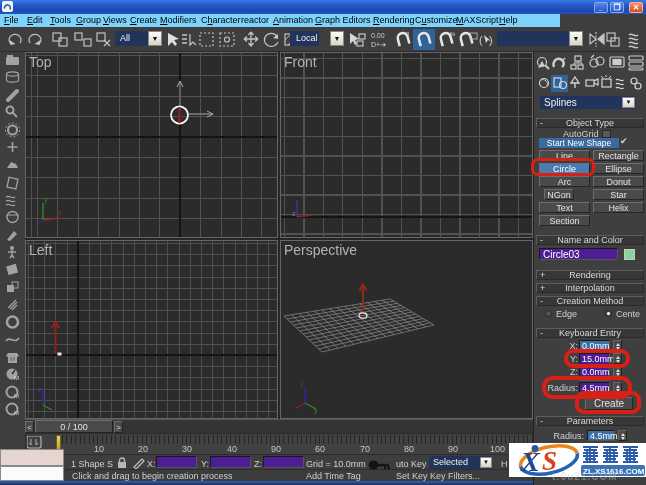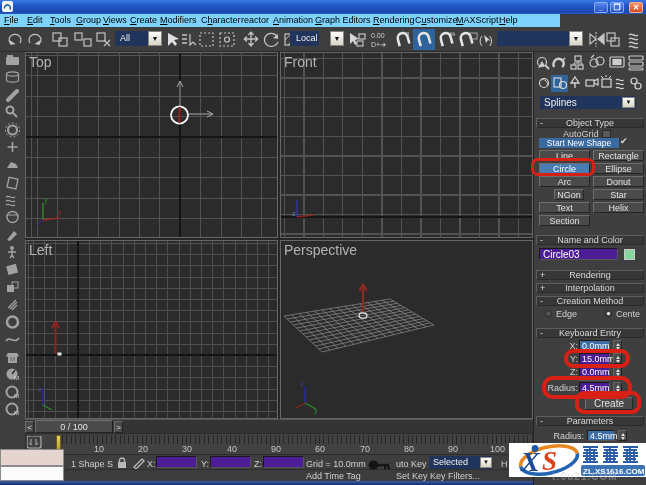--- a/index.html
+++ b/index.html
@@ -259,20 +259,21 @@
       <rect x="9" y="5.8" width="12" height="2.6" fill="#151515"></rect>
       <rect x="16" y="8" width="2.2" height="3.5" fill="#151515"></rect>
       <rect x="19.5" y="8" width="2.2" height="3.5" fill="#151515"></rect>
     </svg>
 <span class="stxt" style="left:396px;top:459px">uto Key</span>
 <div class="navy abs" style="left:429px;top:456px;width:63px;height:13px;line-height:13px;padding-left:4px;font-size:9px">Selected</div>
 <div class="dda abs" style="left:480px;top:457px;width:12px;height:11px;line-height:9px;font-size:6px">▼</div>
 <span class="stxt" style="left:501px;top:459px">H</span>
 
 <div class="abs" style="left:64px;top:469px;width:582px;height:13px;background:#3c3c3c;border-top:1px solid #2e2e2e"></div>
+<span class="stxt" style="left:72px;top:471px;z-index:2">Click and drag to begin creation process</span>
 <span class="stxt" style="left:306px;top:471px;z-index:2">Add Time Tag</span>
 <span class="stxt" style="left:396px;top:471px;z-index:2">Set Key</span>
 <span class="stxt" style="left:430px;top:471px;z-index:2">Key Filters...</span>
 
 <div class="abs" style="left:0;top:449px;width:64px;height:17px;background:#e6d4ce;border:1px solid #8a8a8a"></div>
 <div class="abs" style="left:0;top:466px;width:64px;height:15px;background:#fbfbfb;border:1px solid #8a8a8a"></div>
 
 <div class="abs" style="left:0;top:481px;width:646px;height:4px;background:linear-gradient(#3d5da8,#16306a)"></div>
 
 <div id="rpanel">
@@ -321,21 +322,21 @@
 <span class="lbl" style="left:29px;top:77px;text-align:left">AutoGrid</span>
 <div class="abs" style="left:68px;top:78px;width:9px;height:8px;background:#5a5a5a;border:1px solid #2a2a2a"></div>
 <div class="abs navy" style="left:5px;top:86px;width:80px;height:10px;background:#3a6aa0;color:#fff;font-size:8.5px;line-height:10px;text-align:center">Start New Shape</div>
 <span class="abs" style="left:86px;top:84px;color:#d8d8d8;font-size:9px">✔</span>
 <div class="btn" style="left:5px;top:98px;width:51px;height:11px;line-height:10px">Line</div>
 <div class="btn" style="left:59px;top:98px;width:51px;height:11px;line-height:10px">Rectangle</div>
 <div class="btn" style="left:5px;top:111px;width:51px;height:11px;line-height:10px;background:#4a7cb4;color:#fff">Circle</div>
 <div class="btn" style="left:59px;top:111px;width:51px;height:11px;line-height:10px">Ellipse</div>
 <div class="btn" style="left:5px;top:124px;width:51px;height:11px;line-height:10px">Arc</div>
 <div class="btn" style="left:59px;top:124px;width:51px;height:11px;line-height:10px">Donut</div>
-<div class="btn" style="left:20px;top:137px;width:30px;height:11px;line-height:10px">NGon</div>
+<div class="btn" style="left:10px;top:137px;width:30px;height:11px;line-height:10px">NGon</div>
 <div class="btn" style="left:59px;top:137px;width:51px;height:11px;line-height:10px">Star</div>
 <div class="btn" style="left:5px;top:150px;width:51px;height:11px;line-height:10px">Text</div>
 <div class="btn" style="left:59px;top:150px;width:51px;height:11px;line-height:10px">Helix</div>
 <div class="btn" style="left:5px;top:163px;width:51px;height:11px;line-height:10px">Section</div>
 
 <div class="rollh" style="top:183px"><i>-</i>Name and Color</div>
 <div class="fld" style="left:5px;top:196px;width:79px;height:12px;line-height:12px;padding-left:3px;font-size:10px">Circle03</div>
 <div class="abs" style="left:90px;top:197px;width:11px;height:11px;background:#87d69e;border:1px solid #c8c8c8"></div>
 
 <div class="rollh" style="top:218px"><i>+</i>Rendering</div>

